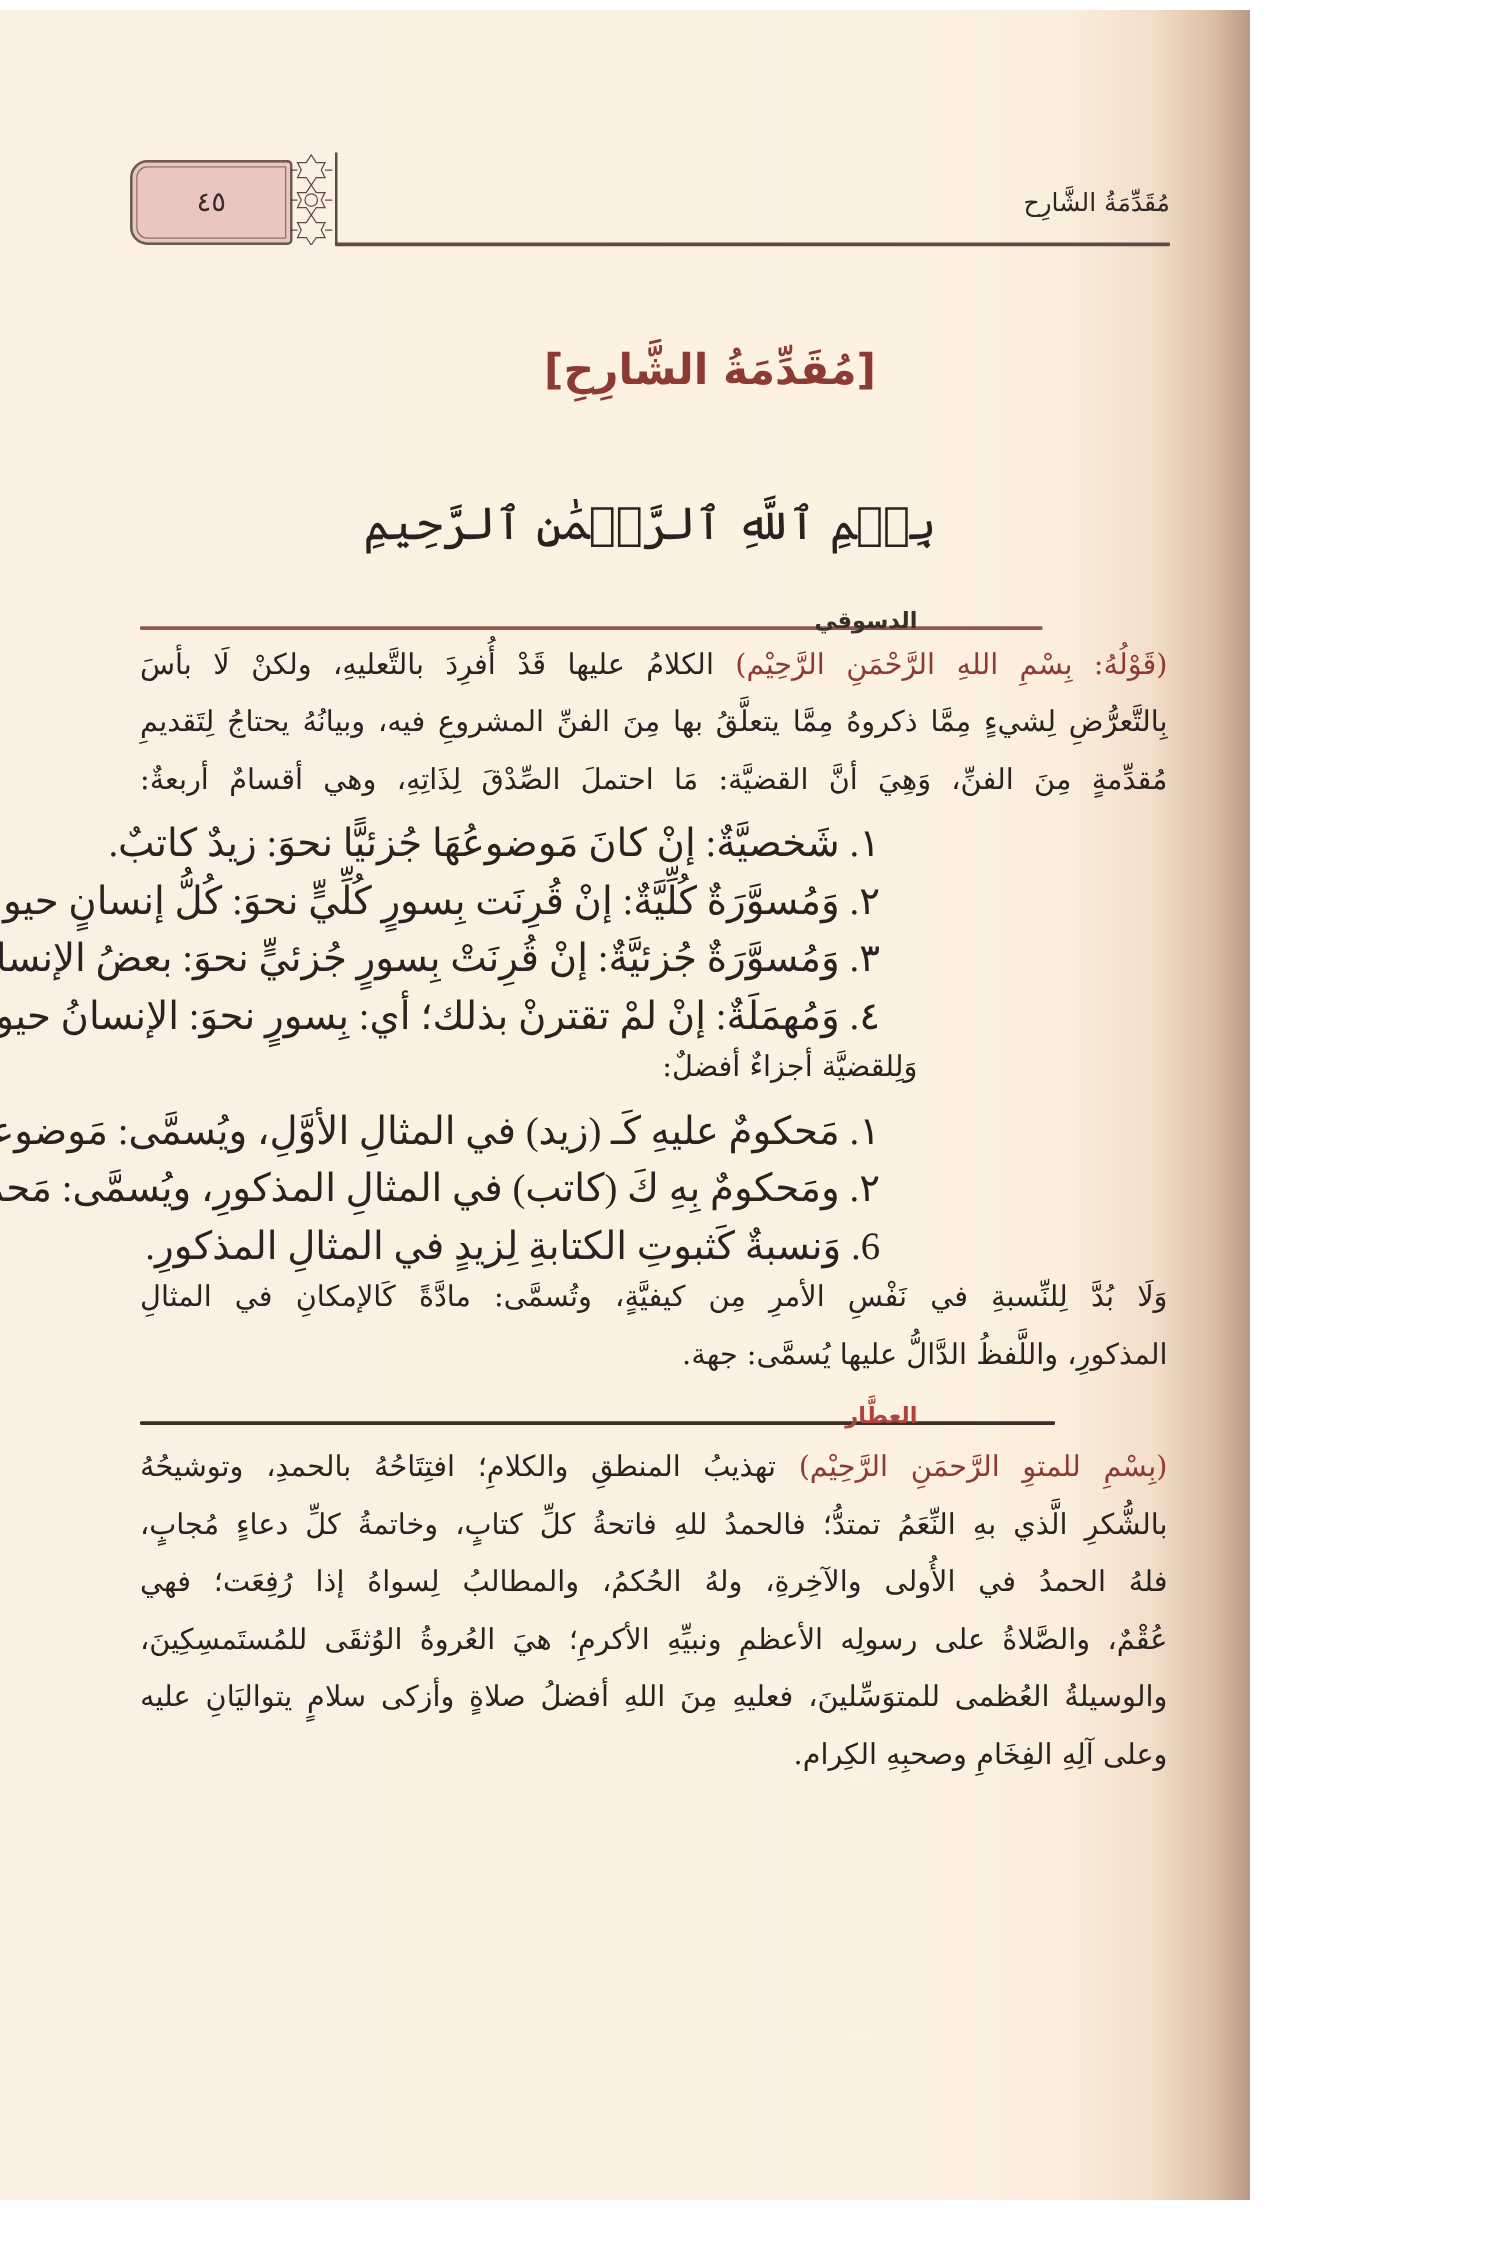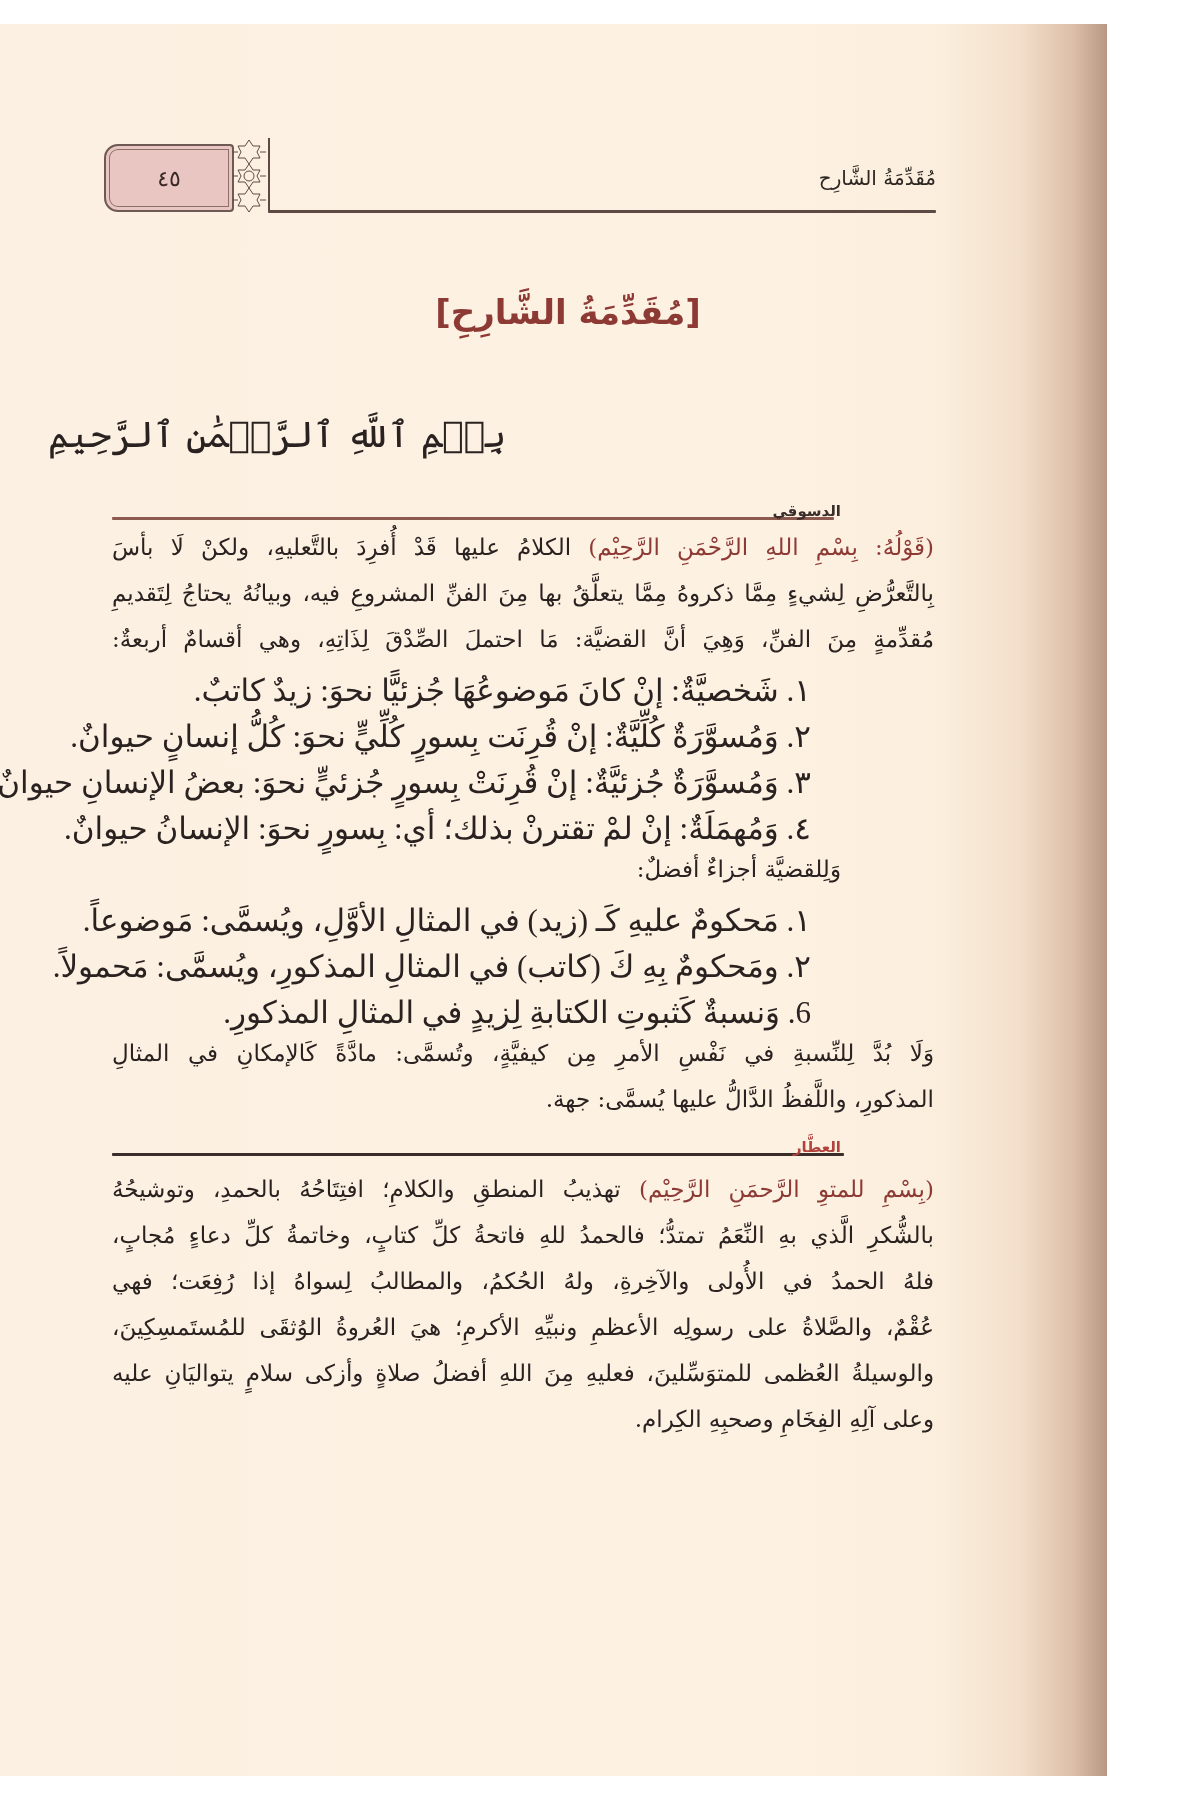--- a/index.html
+++ b/index.html
@@ -2,21 +2,21 @@
 <html><head>
 <meta charset="utf-8">
 <style>
   html, body { margin: 0; padding: 0; }
   body {
     width: 1200px; height: 1800px; position: relative; overflow: hidden;
     background: #ffffff;
     font-family: "DejaVu Serif", serif;
   }
   .page {
-    position: absolute; left: 0; top: 24px; width: 1107px; height: 1752px;
+    position: absolute; left: 0; top: 8px; width: 1000px; height: 1752px;
     background: linear-gradient(to right, #fbf0e1 0%, #fdf1e2 70%, #fbeedd 85%, #f3dfcb 92%, #dcbfa8 97%, #b89884 100%);
   }
   .header {
     position: absolute; left: 104px; top: 112px; width: 832px; height: 80px;
   }
   .pagenum-box {
     position: absolute; left: 0; top: 8px; width: 126px; height: 64px;
     background: #e9c6c1; border: 2px solid #6e5a54; border-radius: 14px 4px 4px 14px;
     box-shadow: inset 0 0 0 3px #e9c6c1, inset 0 0 0 4px #8b706a;
     display: flex; align-items: center; justify-content: center;
@@ -34,26 +34,26 @@
   }
   .running-head {
     position: absolute; right: 0; top: 30px; direction: rtl;
     font-family: "DejaVu Sans", sans-serif; font-size: 20px; color: #2e2623;
   }
   .chapter-title {
     position: absolute; left: 0; width: 1040px; top: 268px; text-align: center; direction: rtl;
     font-family: "DejaVu Sans", sans-serif; font-weight: bold; font-size: 34px; color: #8d3a35; padding-left: 48px;
   }
   .basmala {
-    position: absolute; left: 0; width: 1040px; top: 390px; text-align: left; direction: rtl;
-    font-family: "DejaVu Serif", serif; font-size: 36px; color: #2a2220; padding-left: 48px;
+    position: absolute; left: 0; width: 1040px; top: 390px; text-align: center; direction: rtl;
+    font-family: "DejaVu Serif", serif; font-size: 36px; color: #2a2220;
   }
   .section-label {
     position: absolute; direction: rtl;
-    font-family: "DejaVu Sans", sans-serif; font-weight: bold; font-size: 15px; margin-left: 28px;
+    font-family: "DejaVu Sans", sans-serif; font-weight: bold; font-size: 18px; margin-left: 28px;
   }
   .section-rule { position: absolute; height: 3px; border-radius: 1px; }
   .text-line {
     position: absolute; left: 112px; width: 822px; direction: rtl; text-align: justify;
     text-align-last: justify;
     font-family: "DejaVu Serif", serif; font-size: 23px; color: #2a2220; white-space: nowrap;
   }
   .text-line.last { text-align-last: right; }
   .text-line .accent { color: #8d3a35; }
   .item-line {

